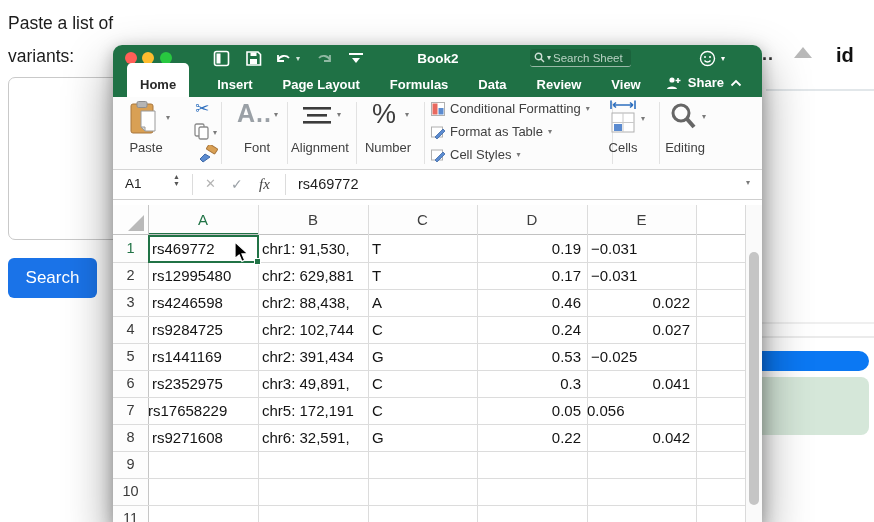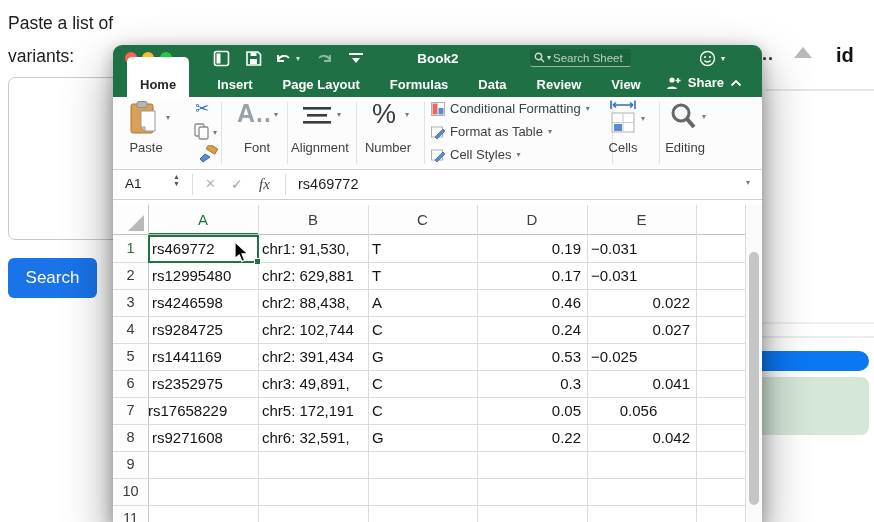--- a/index.html
+++ b/index.html
@@ -33,21 +33,21 @@
   #xl-title { position:absolute; left:270px; top:6px; width:110px; text-align:center;
       color:#fff; font-size:13.5px; font-weight:bold; }
   #sheet-search { position:absolute; left:417px; top:4px; width:101px; height:18px;
       background:rgba(0,0,0,.12); border-bottom:1.5px solid rgba(255,255,255,.55);
       border-radius:3px; display:flex; align-items:center; padding:0 4px; gap:2px; }
   #sheet-search span.ph { color:#b9d2c4; font-size:11.5px; }
 
   #tabsrow { position:absolute; left:0; top:27px; width:649px; height:25px; background:#1f7145;
       display:flex; align-items:flex-end; padding-left:14px; gap:26px; }
   .rtab { color:#fff; font-size:13px; font-weight:600; padding:4px 2px 5px; cursor:default; white-space:nowrap;}
-  .rtab.active { background:#fff; color:#292929; border-radius:5px 5px 0 0; padding:20px 13px 5px; }
+  .rtab.active { background:#fff; color:#292929; border-radius:5px 5px 0 0; padding:14px 13px 5px; }
   #share-grp { position:absolute; right:20px; top:30px; display:flex; align-items:center; gap:6px;
       color:#fff; font-size:13px; font-weight:600; }
 
   #ribbon { position:absolute; left:0; top:52px; width:649px; height:73px; background:#fcfcfc;
       border-bottom:1px solid #d5d5d5; font-size:13px; color:#404040; }
   .rsep { position:absolute; top:5px; width:1px; height:62px; background:#e2e2e2; }
   .rlabel { position:absolute; top:43px; text-align:center; font-size:13px; color:#404040; }
   .caret { color:#7a7a7a; font-size:8px; }
   .cf-row { position:absolute; left:318px; display:flex; align-items:center; gap:5px; white-space:nowrap; }
   .glyph-A { position:absolute; left:124px; top:2px; font-size:25px; font-weight:bold; color:#9aa0a6; letter-spacing:1px;}
@@ -336,21 +336,21 @@
           <div class="cell" style="left: 474px; top: 138px; width: 109px; height: 27px; text-align: left; padding-left: 4px; padding-right: 0px;">−0.025</div>
           <div class="cell" style="left: 35px; top: 165px; width: 110px; height: 27px; text-align: left; padding-left: 4px; padding-right: 0px;">rs2352975</div>
           <div class="cell" style="left: 145px; top: 165px; width: 110px; height: 27px; text-align: left; padding-left: 4px; padding-right: 0px;">chr3: 49,891,</div>
           <div class="cell" style="left: 255px; top: 165px; width: 109px; height: 27px; text-align: left; padding-left: 4px; padding-right: 0px;">C</div>
           <div class="cell" style="left: 364px; top: 165px; width: 110px; height: 27px; text-align: right; padding-left: 0px; padding-right: 6px;">0.3</div>
           <div class="cell" style="left: 474px; top: 165px; width: 109px; height: 27px; text-align: right; padding-left: 0px; padding-right: 6px;">0.041</div>
           <div class="cell" style="left: 35px; top: 192px; width: 110px; height: 27px; text-align: left; padding-left: 0; padding-right: 0px;">rs17658229</div>
           <div class="cell" style="left: 145px; top: 192px; width: 110px; height: 27px; text-align: left; padding-left: 4px; padding-right: 0px;">chr5: 172,191</div>
           <div class="cell" style="left: 255px; top: 192px; width: 109px; height: 27px; text-align: left; padding-left: 4px; padding-right: 0px;">C</div>
           <div class="cell" style="left: 364px; top: 192px; width: 110px; height: 27px; text-align: right; padding-left: 0px; padding-right: 6px;">0.05</div>
-          <div class="cell" style="left: 474px; top: 192px; width: 109px; height: 27px; text-align: center; padding-left: 0px; padding-right: 6px;">0.056</div>
+          <div class="cell" style="left: 474px; top: 192px; width: 109px; height: 27px; text-align: left; padding-left: 0px; padding-right: 6px;">0.056</div>
           <div class="cell" style="left: 35px; top: 219px; width: 110px; height: 27px; text-align: left; padding-left: 4px; padding-right: 0px;">rs9271608</div>
           <div class="cell" style="left: 145px; top: 219px; width: 110px; height: 27px; text-align: left; padding-left: 4px; padding-right: 0px;">chr6: 32,591,</div>
           <div class="cell" style="left: 255px; top: 219px; width: 109px; height: 27px; text-align: left; padding-left: 4px; padding-right: 0px;">G</div>
           <div class="cell" style="left: 364px; top: 219px; width: 110px; height: 27px; text-align: right; padding-left: 0px; padding-right: 6px;">0.22</div>
           <div class="cell" style="left: 474px; top: 219px; width: 109px; height: 27px; text-align: right; padding-left: 0px; padding-right: 6px;">0.042</div>
         </div>
       <div id="selbox"></div>
       <div id="fillhandle"></div>
       <div id="vscroll">
         <div class="thumb"></div>

